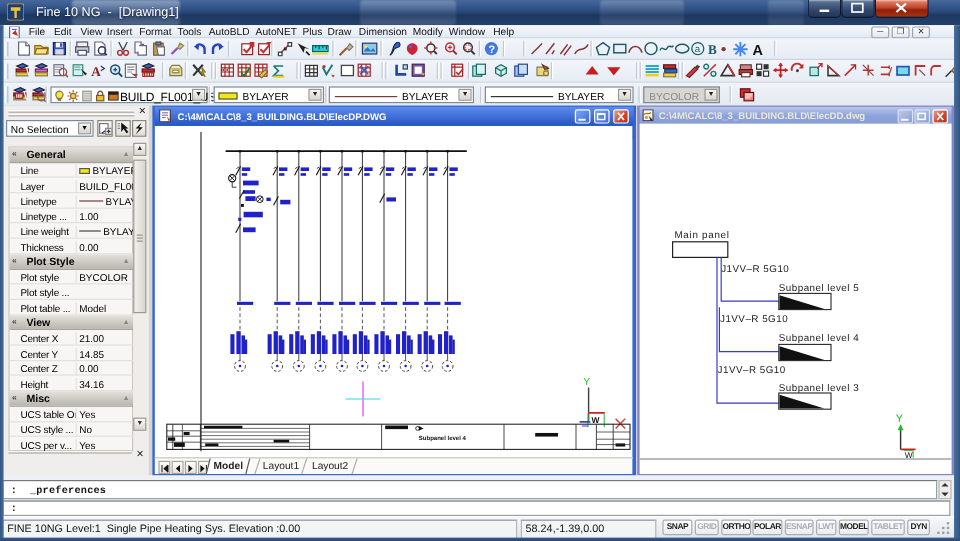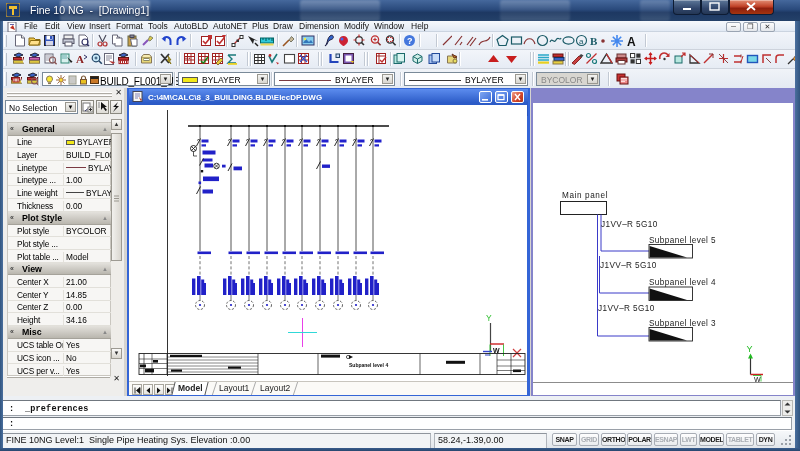--- a/index.html
+++ b/index.html
@@ -699,21 +699,21 @@
   <div class="hdr" style="top:203.2px">
           <span class="chev">«</span>
           <span class="cap">Misc</span>
           <span class="mi">▲</span>
         </div>
   <div class="prow" style="top:215.9px">
           <span class="l">UCS table On</span>
           <span class="v">Yes</span>
         </div>
   <div class="prow" style="top:228.6px">
-          <span class="l">UCS icon ...</span>
+          <span class="l">UCS style ...</span>
           <span class="v">No</span>
         </div>
   <div class="prow" style="top:241.3px">
           <span class="l">UCS per v...</span>
           <span class="v">Yes</span>
         </div>
  </div>
  <div id="psb">
   <div class="sbb" style="top:0">▲</div>
   <div class="thumb"><svg width="9" height="128" viewBox="0 0 9 128">
@@ -976,20 +976,38 @@
   <div class="tbtn" style="left:36px"><svg width="8" height="9" viewBox="0 0 8 9">
             <path d="M1 1.5l3.5 3L1 7.5z" fill="#111"></path>
             <path d="M6 1.5v6" stroke="#111" stroke-width="0.8"></path>
           </svg></div>
   <div class="tab" style="left:44px;width:34px;background:#fff;border-left:1px solid #555;border-right:1px solid #555;font-weight:bold;text-align:center;transform:skewX(-14deg)"><span style="display:inline-block;transform:skewX(14deg)">Model</span></div>
   <div class="tab" style="left:85px;width:40px;text-align:center;border-right:1px solid #AAA;border-left:1px solid #AAA;transform:skewX(-18deg)"><span style="display:inline-block;transform:skewX(18deg)">Layout1</span></div>
   <div class="tab" style="left:127px;width:40px;text-align:center;border-right:1px solid #AAA;transform:skewX(-18deg)"><span style="display:inline-block;transform:skewX(18deg)">Layout2</span></div>
  </div>
 </div>
 <div class="abs" id="win2">
+ <div class="title">
+  <svg style="position:absolute;left:2px;top:2px" width="11" height="10" viewBox="0 0 12 11">
+          <rect x="1" y="0.5" width="9" height="10" fill="#F8F6EE" stroke="#445"></rect>
+          <path d="M2 5c2-3 4 1 6-2" stroke="#B07818" stroke-width="1.2" fill="none"></path>
+          <path d="M6 6l4 4-2 .8z" fill="#222"></path>
+          <circle cx="4" cy="7.5" r="1.5" fill="#E8A020"></circle>
+        </svg>
+  <span class="tx">C:\4M\CALC\8_3_BUILDING.BLD\ElecDD.dwg</span>
+  <div class="xpb in" style="right:32px"><svg width="11" height="10" viewBox="0 0 11 10">
+            <rect x="2" y="7" width="6" height="1.6" fill="#fff"></rect>
+          </svg></div>
+  <div class="xpb in" style="right:18px"><svg width="11" height="10" viewBox="0 0 11 10">
+            <rect x="2" y="2.5" width="6" height="5" fill="none" stroke="#fff" stroke-width="1.2"></rect>
+          </svg></div>
+  <div class="xpb cl" style="right:3px"><svg width="11" height="10" viewBox="0 0 11 10">
+            <path d="M3 2l5 6M8 2l-5 6" stroke="#fff" stroke-width="1.4"></path>
+          </svg></div>
+ </div>
  <div id="c2"><svg width="260" height="292" viewBox="533 103 260 292" id="dwg2">
           <text x="562" y="198" font-size="8.2" fill="#222" font-family="Liberation Sans" letter-spacing="0.6">Main panel</text>
 <rect x="560.5" y="201.5" width="46" height="13" fill="none" stroke="#222" stroke-width="1"></rect>
 <path d="M597.5 214.5v121.5h52" fill="none" stroke="#3A3AC8" stroke-width="1"></path>
 <path d="M601 214.5v36.5h48" fill="none" stroke="#3A3AC8" stroke-width="1"></path>
 <path d="M599.5 256v37h49.5" fill="none" stroke="#3A3AC8" stroke-width="1"></path>
 <text x="601" y="226.5" font-size="8.2" fill="#222" font-family="Liberation Sans" letter-spacing="0.4">J1VV–R  5G10</text>
 <text x="600" y="268" font-size="8.2" fill="#222" font-family="Liberation Sans" letter-spacing="0.4">J1VV–R  5G10</text>
 <text x="598" y="310.5" font-size="8.2" fill="#222" font-family="Liberation Sans" letter-spacing="0.4">J1VV–R  5G10</text>
 <text x="649" y="242.5" font-size="8.2" fill="#222" font-family="Liberation Sans" letter-spacing="0.4">Subpanel  level  5</text>

